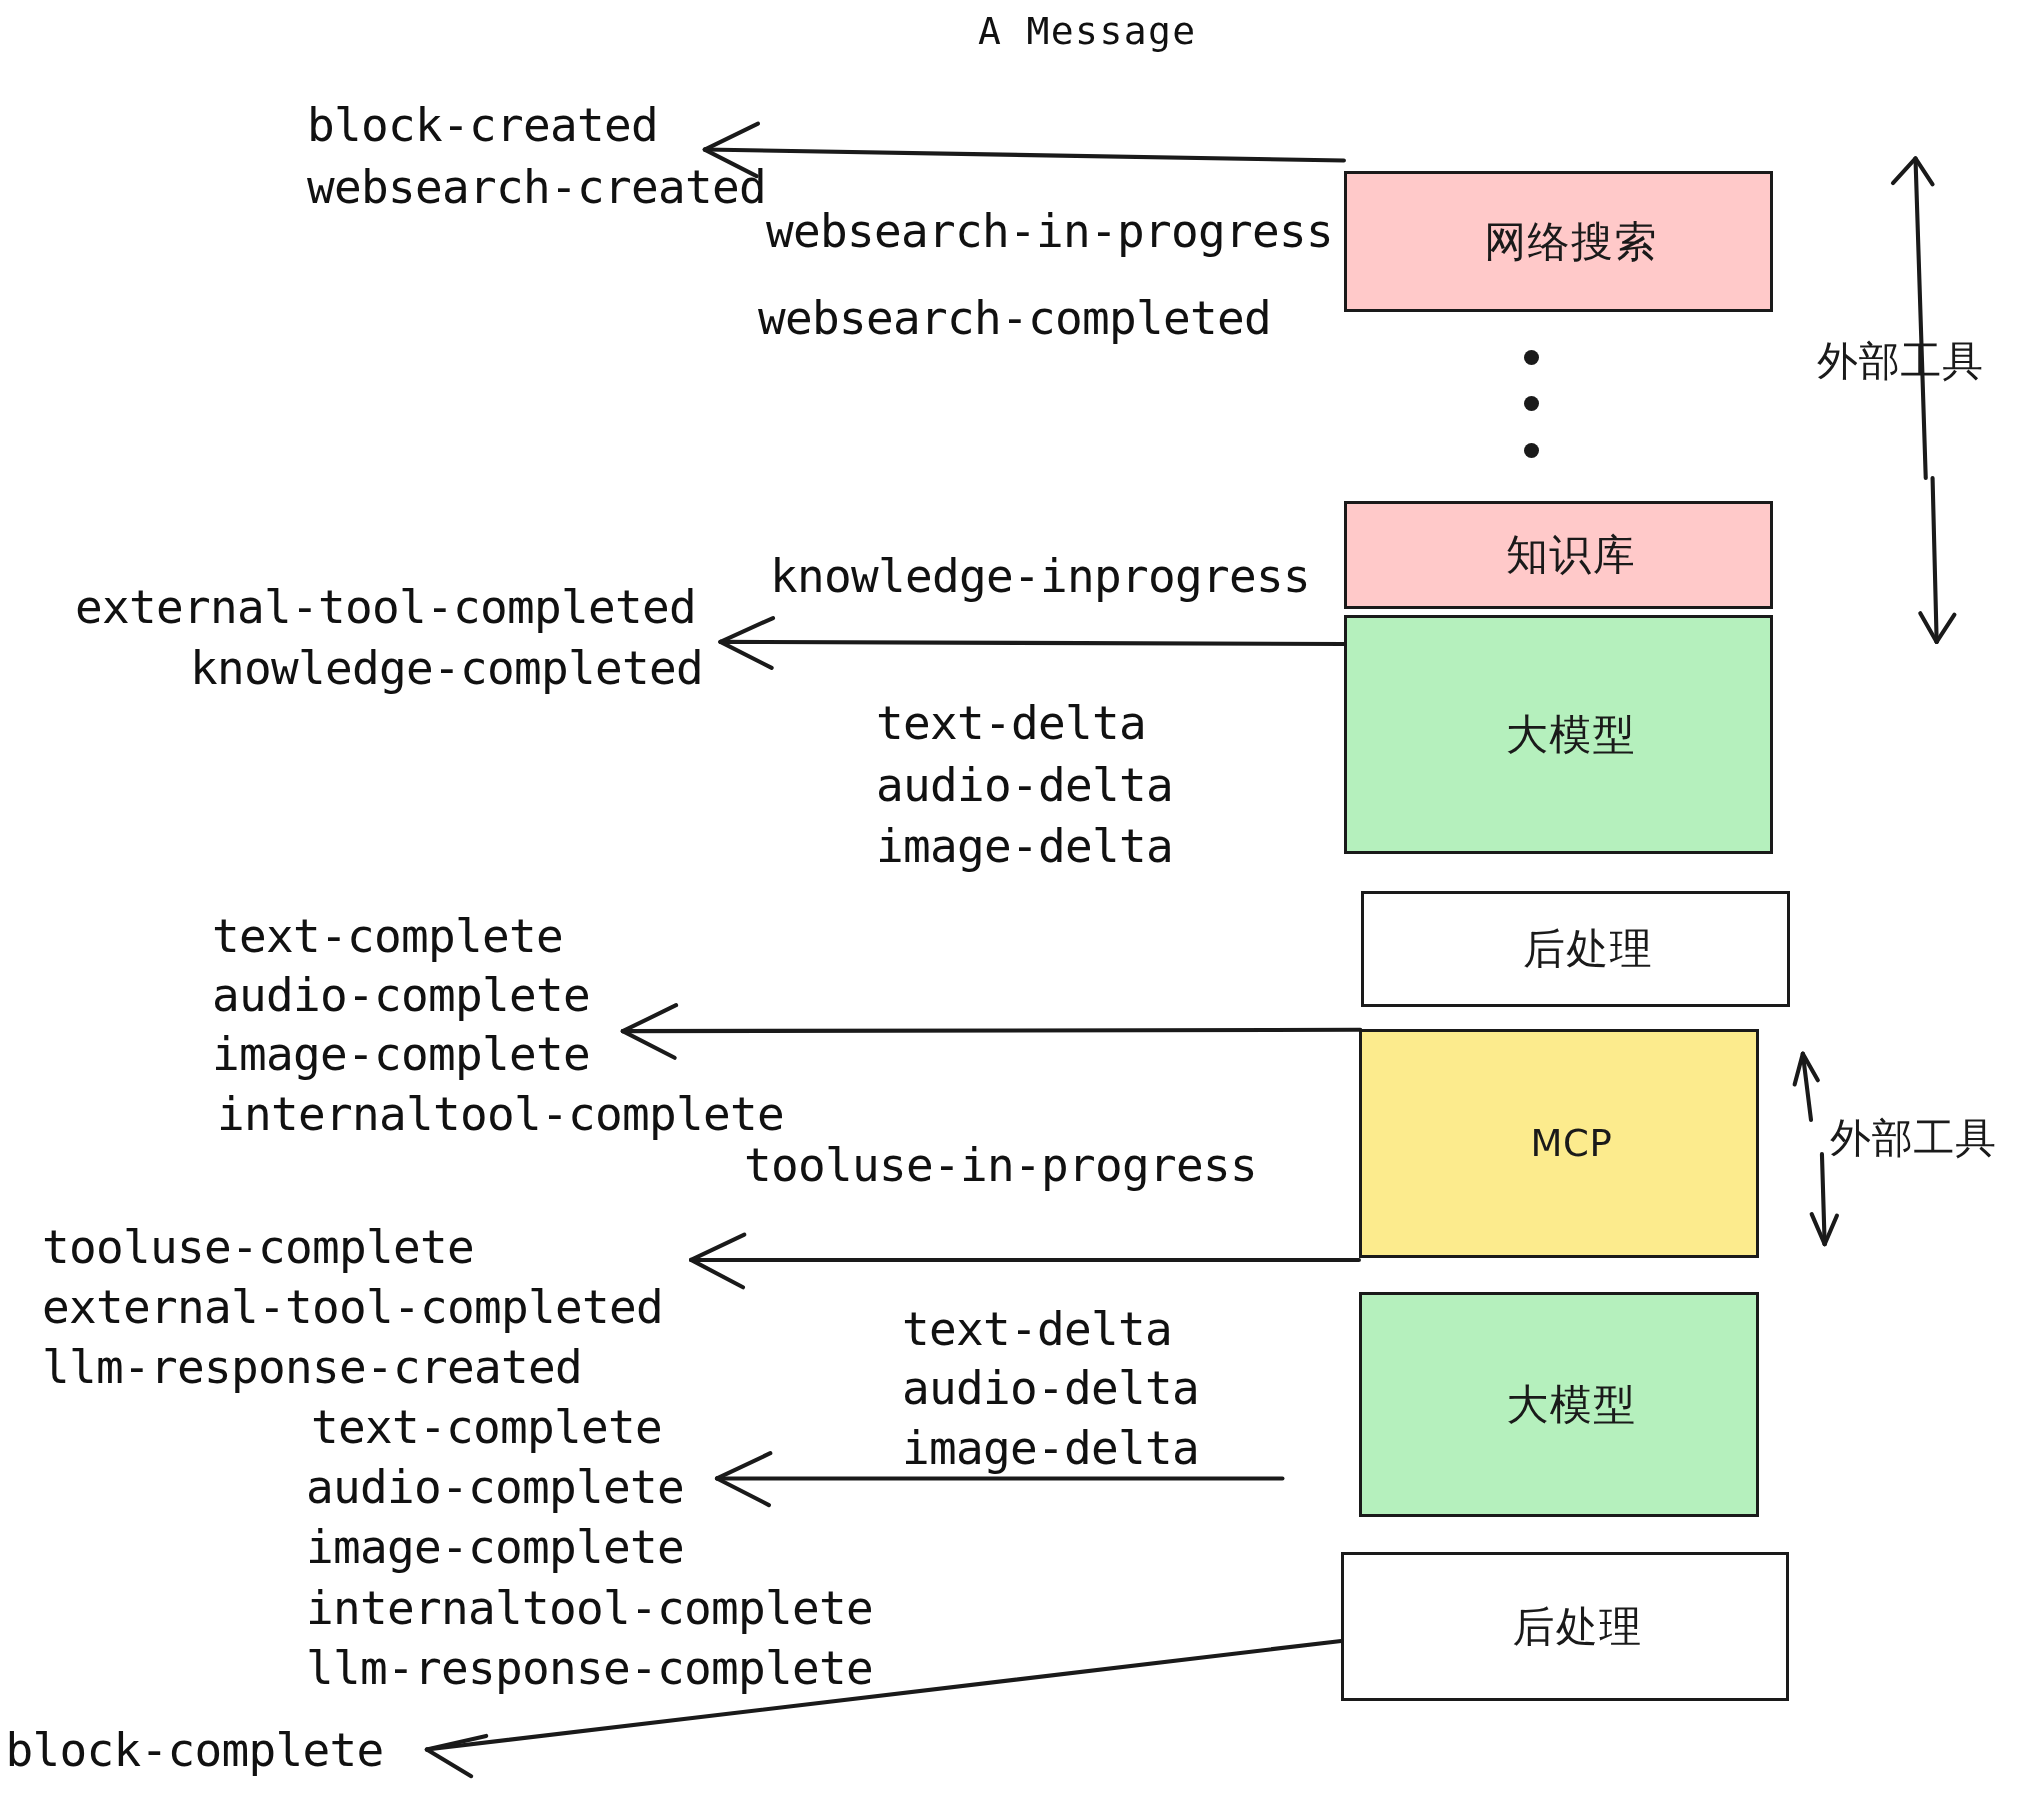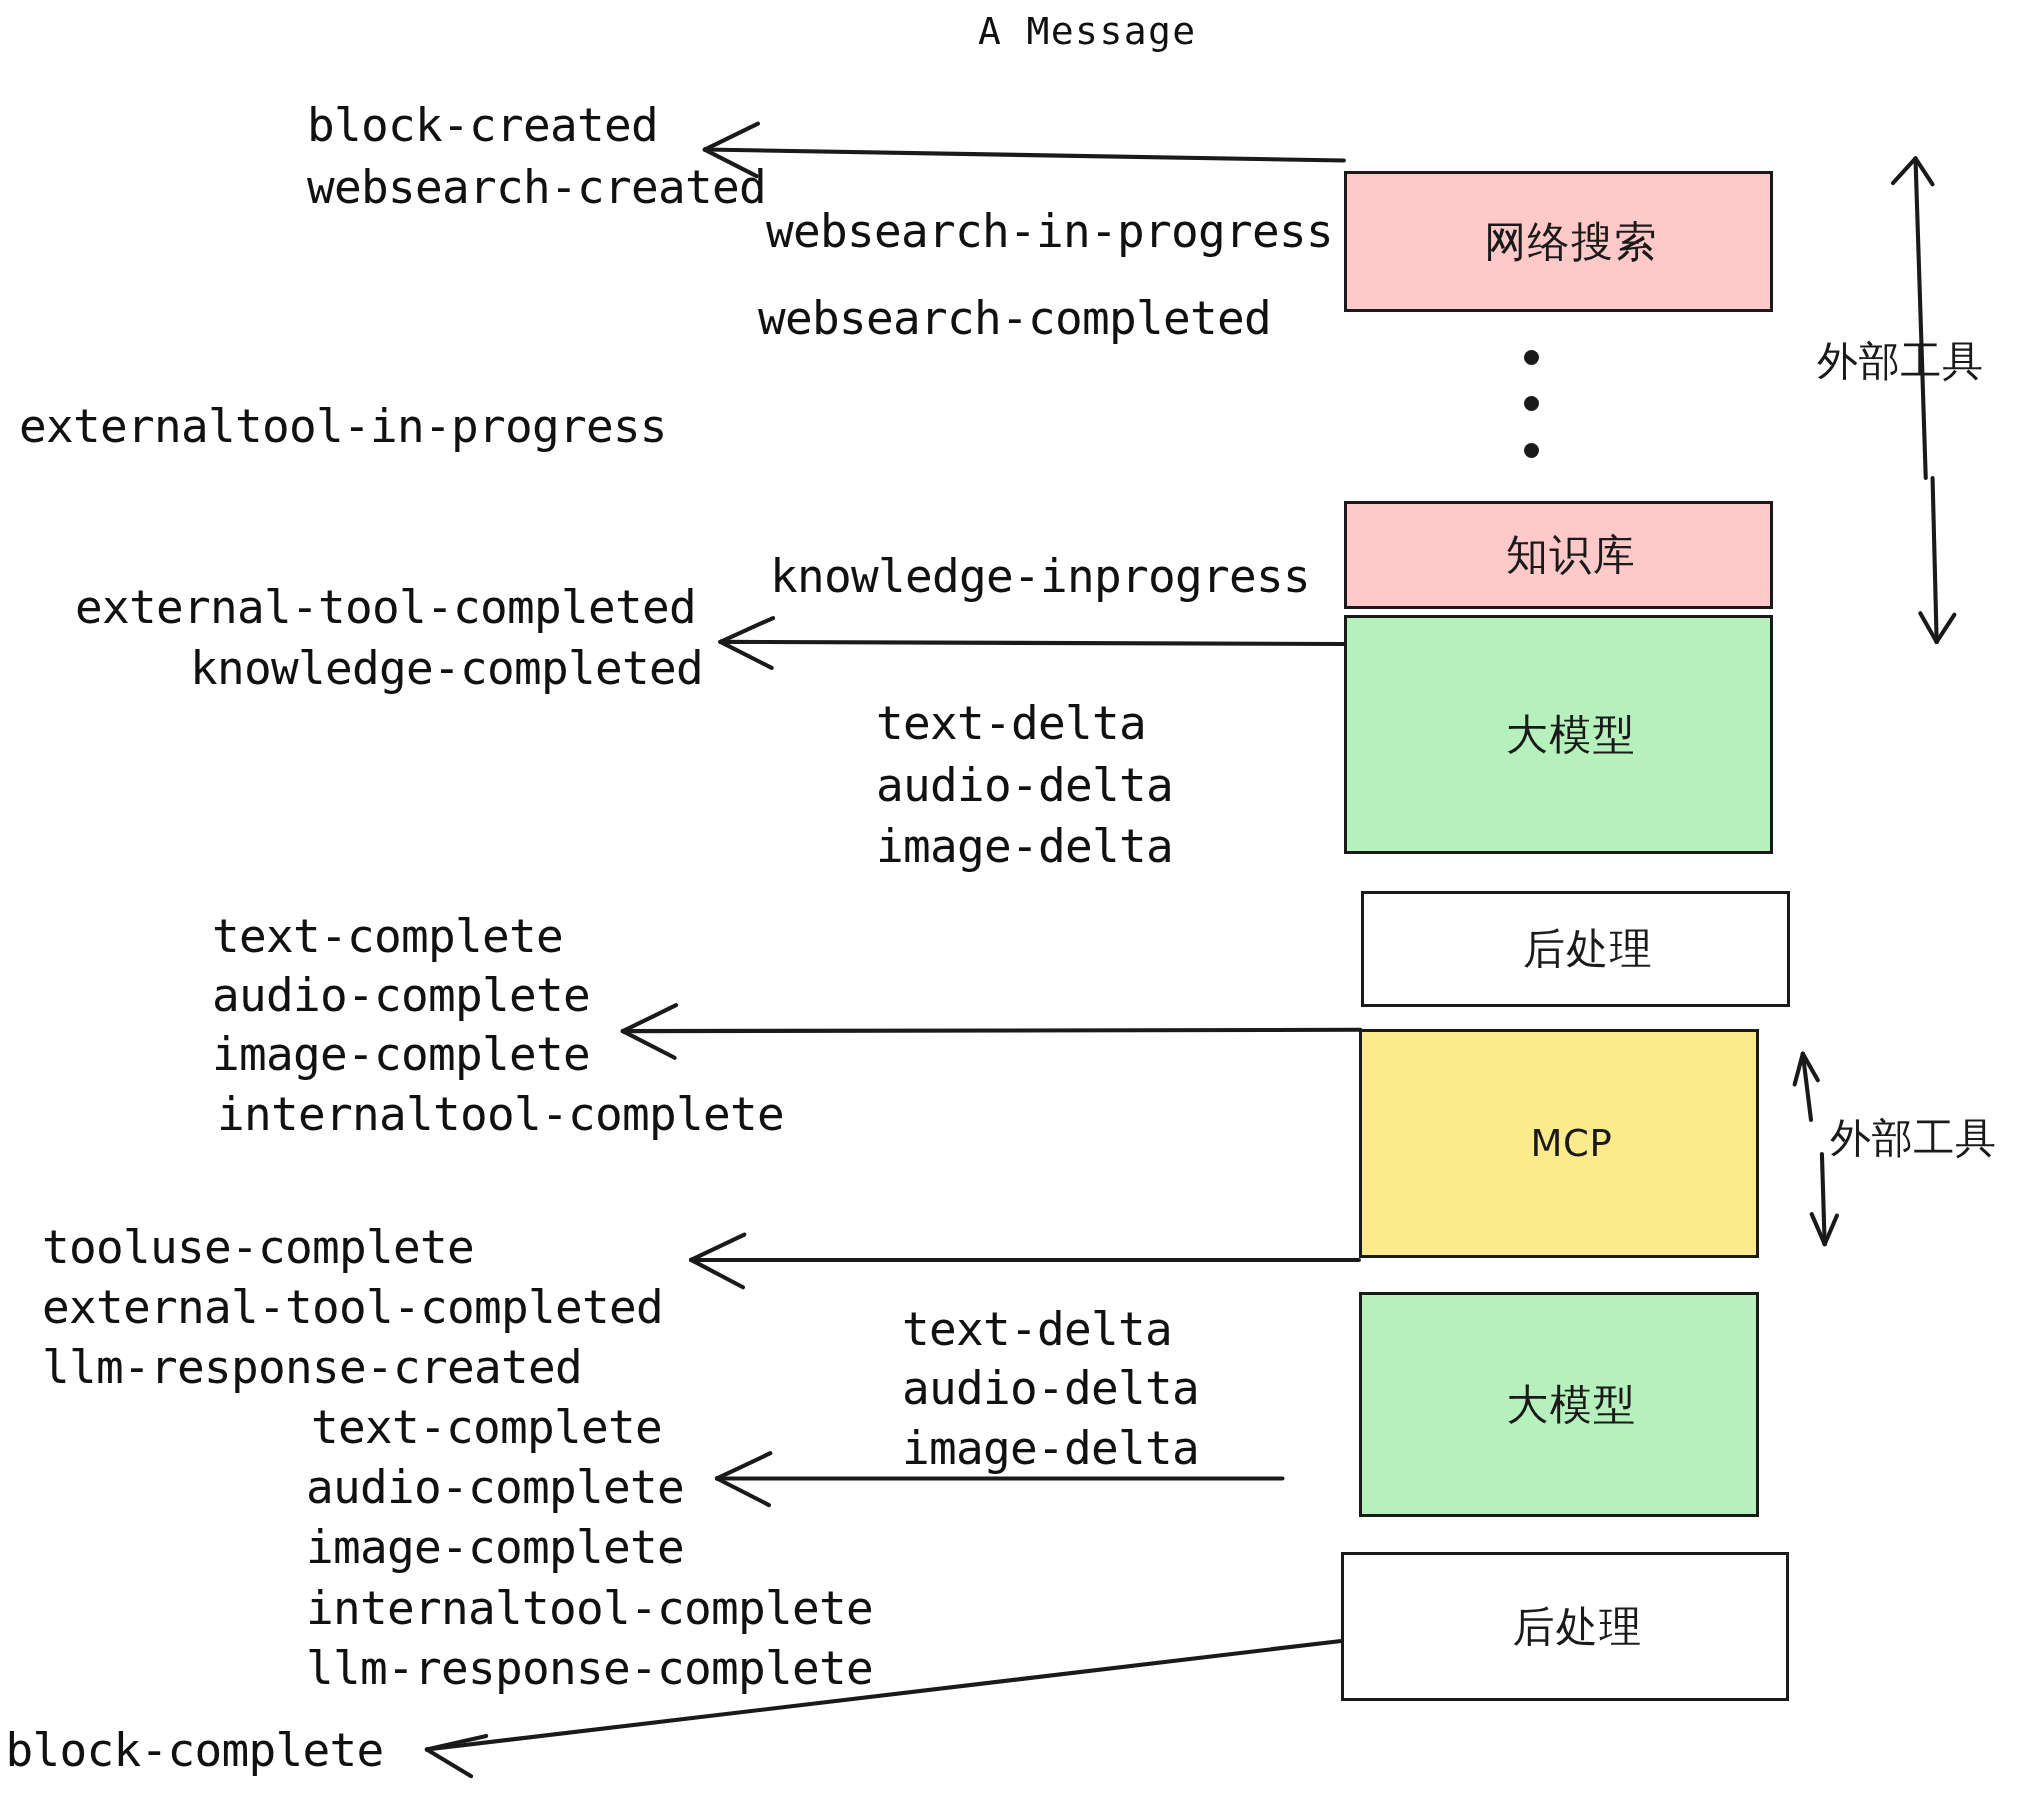--- a/index.html
+++ b/index.html
@@ -118,34 +118,34 @@
   <div class="dot" style="left:1524px; top:396px;"></div>
   <div class="dot" style="left:1524px; top:443px;"></div>
 
   <div class="side-label" style="left:1817px; top:341px;">外部工具</div>
   <div class="side-label" style="left:1830px; top:1118px;">外部工具</div>
 
   <div class="evt" style="left:307px; top:102px;">block-created</div>
   <div class="evt" style="left:307px; top:164px;">websearch-created</div>
   <div class="evt" style="left:750px; top:208px;margin-left:16px;">websearch-in-progress</div>
   <div class="evt" style="left:758px; top:295px;">websearch-completed</div>
-  <div class="evt" style="left:19px; top:403px;">externaltool-in-progress</div>
 
   <div class="evt" style="left:770px; top:553px;">knowledge-inprogress</div>
   <div class="evt" style="left:75px; top:584px;">external-tool-completed</div>
   <div class="evt" style="left:190px; top:645px;">knowledge-completed</div>
 
   <div class="evt" style="left:876px; top:700px;">text-delta</div>
   <div class="evt" style="left:876px; top:762px;">audio-delta</div>
   <div class="evt" style="left:876px; top:823px;">image-delta</div>
 
   <div class="evt" style="left:212px; top:913px;">text-complete</div>
   <div class="evt" style="left:212px; top:972px;">audio-complete</div>
   <div class="evt" style="left:212px; top:1031px;">image-complete</div>
   <div class="evt" style="left:217px; top:1091px;">internaltool-complete</div>
+  <div class="evt" style="left:744px; top:1142px;">tooluse-in-progress</div>
 
   <div class="evt" style="left:42px; top:1224px;">tooluse-complete</div>
   <div class="evt" style="left:42px; top:1284px;">external-tool-completed</div>
   <div class="evt" style="left:42px; top:1344px;">llm-response-created</div>
 
   <div class="evt" style="left:902px; top:1306px;">text-delta</div>
   <div class="evt" style="left:902px; top:1365px;">audio-delta</div>
   <div class="evt" style="left:902px; top:1425px;">image-delta</div>
 
   <div class="evt" style="left:311px; top:1404px;">text-complete</div>

